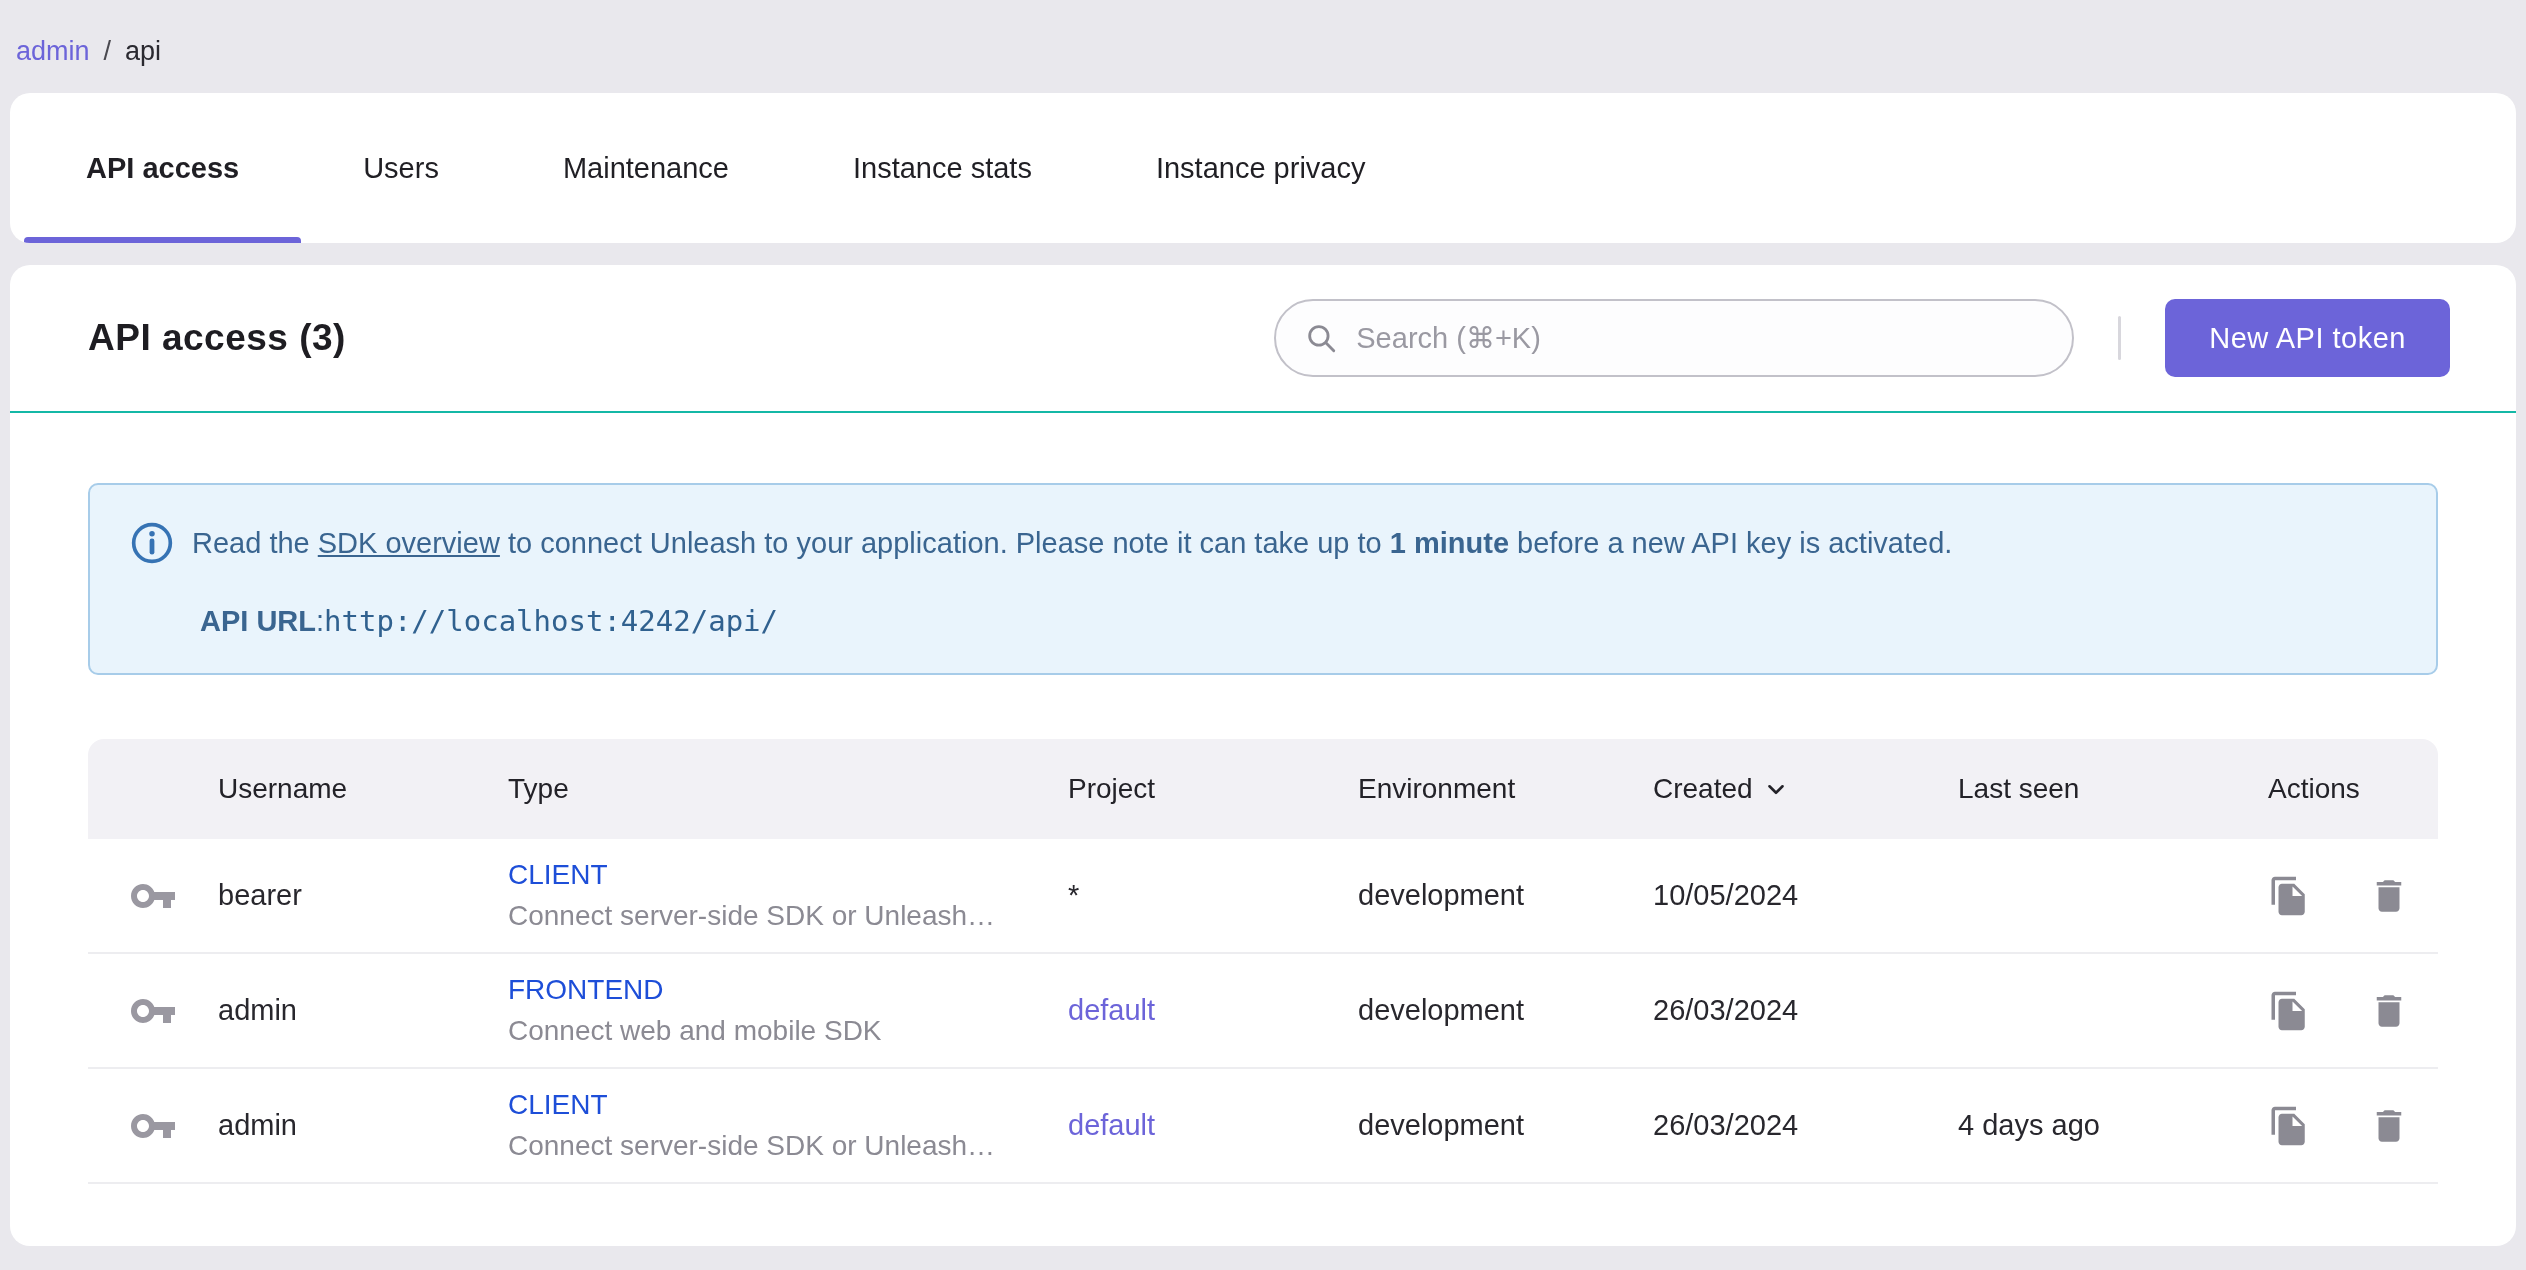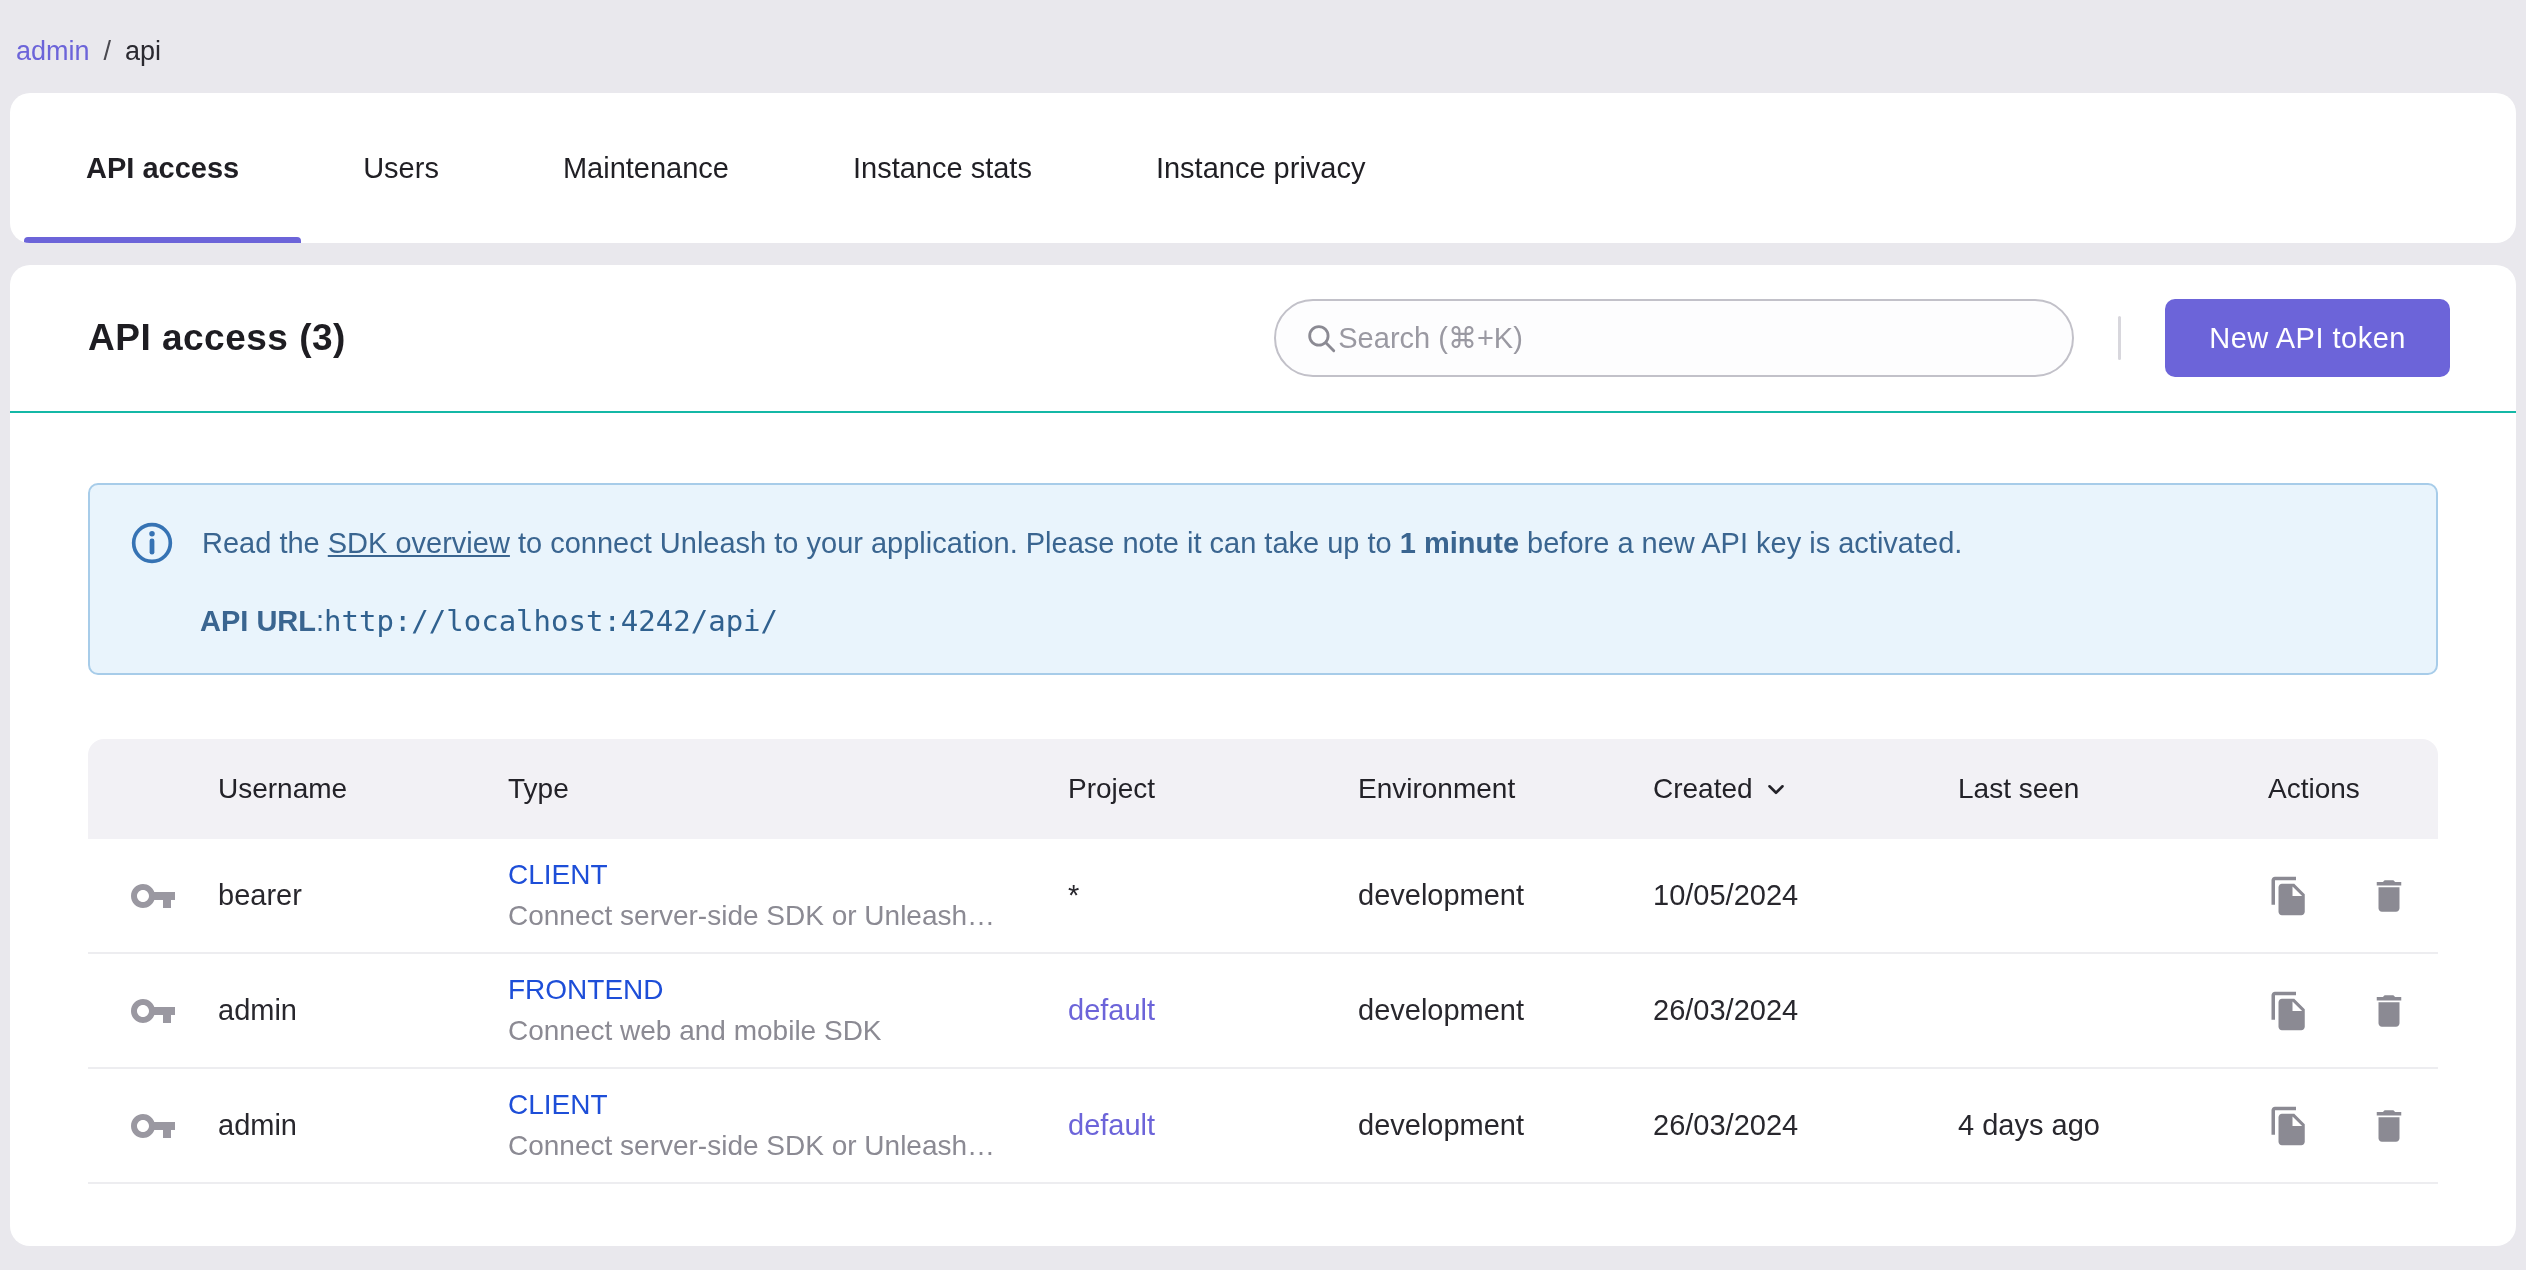--- a/index.html
+++ b/index.html
@@ -80,21 +80,21 @@
 
   .search-box {
     width: 800px;
     height: 78px;
     border: 2px solid #c2c1c9;
     border-radius: 40px;
     background: #fdfdfe;
     display: flex;
     align-items: center;
     padding: 0 10px 0 28px;
-    gap: 0;
+    gap: 18px;
   }
   .search-box svg { flex: 0 0 auto; }
   .search-box input {
     border: none;
     outline: none;
     background: transparent;
     font-family: inherit;
     font-size: 29px;
     color: #2a2930;
     width: 100%;
@@ -130,21 +130,21 @@
     border: 2px solid #a7cce9;
     border-radius: 10px;
     padding: 36px 40px 34px 40px;
     color: #3a6590;
     font-size: 29px;
     line-height: 1.25;
   }
   .info-line1 {
     display: flex;
     align-items: center;
-    gap: 28px;
+    gap: 18px;
   }
   .info-line1 svg { flex: 0 0 auto; }
   .info-banner a {
     color: #3a6590;
     text-decoration: underline;
     cursor: pointer;
   }
   .info-line2 {
     margin-top: 38px;
     padding-left: 70px;

